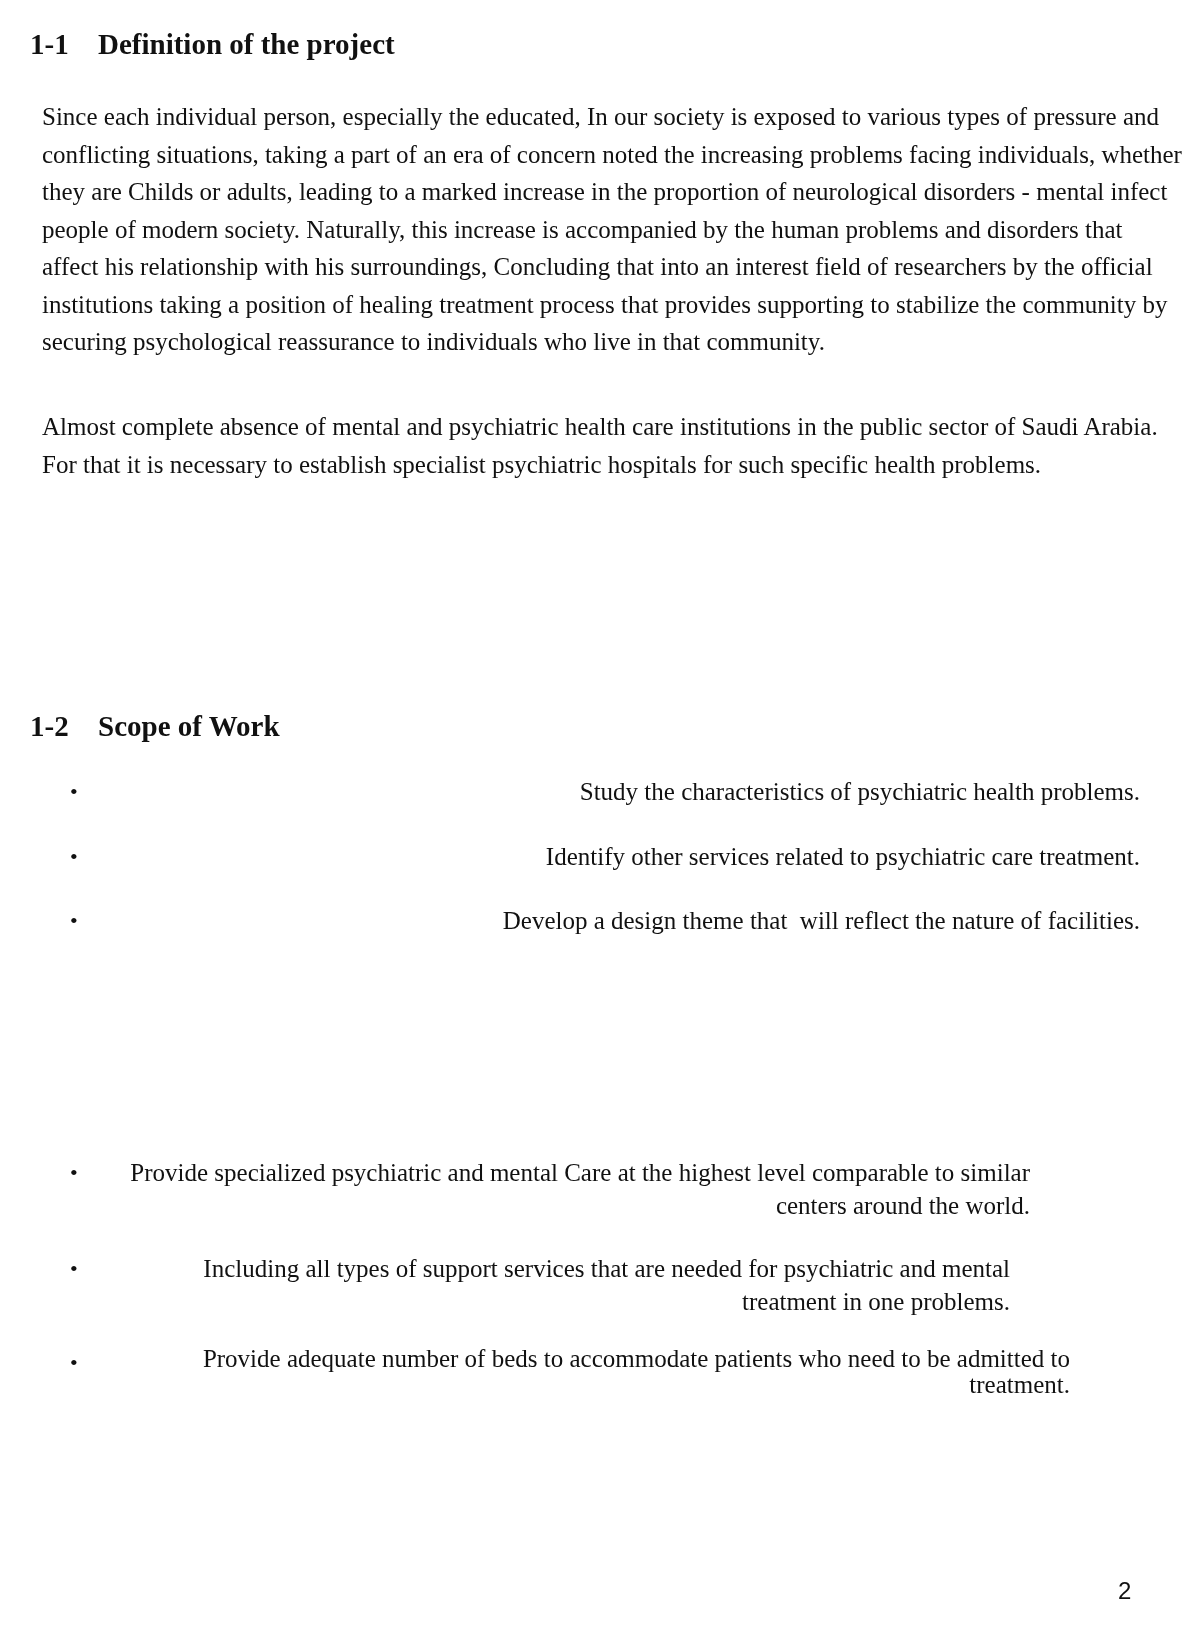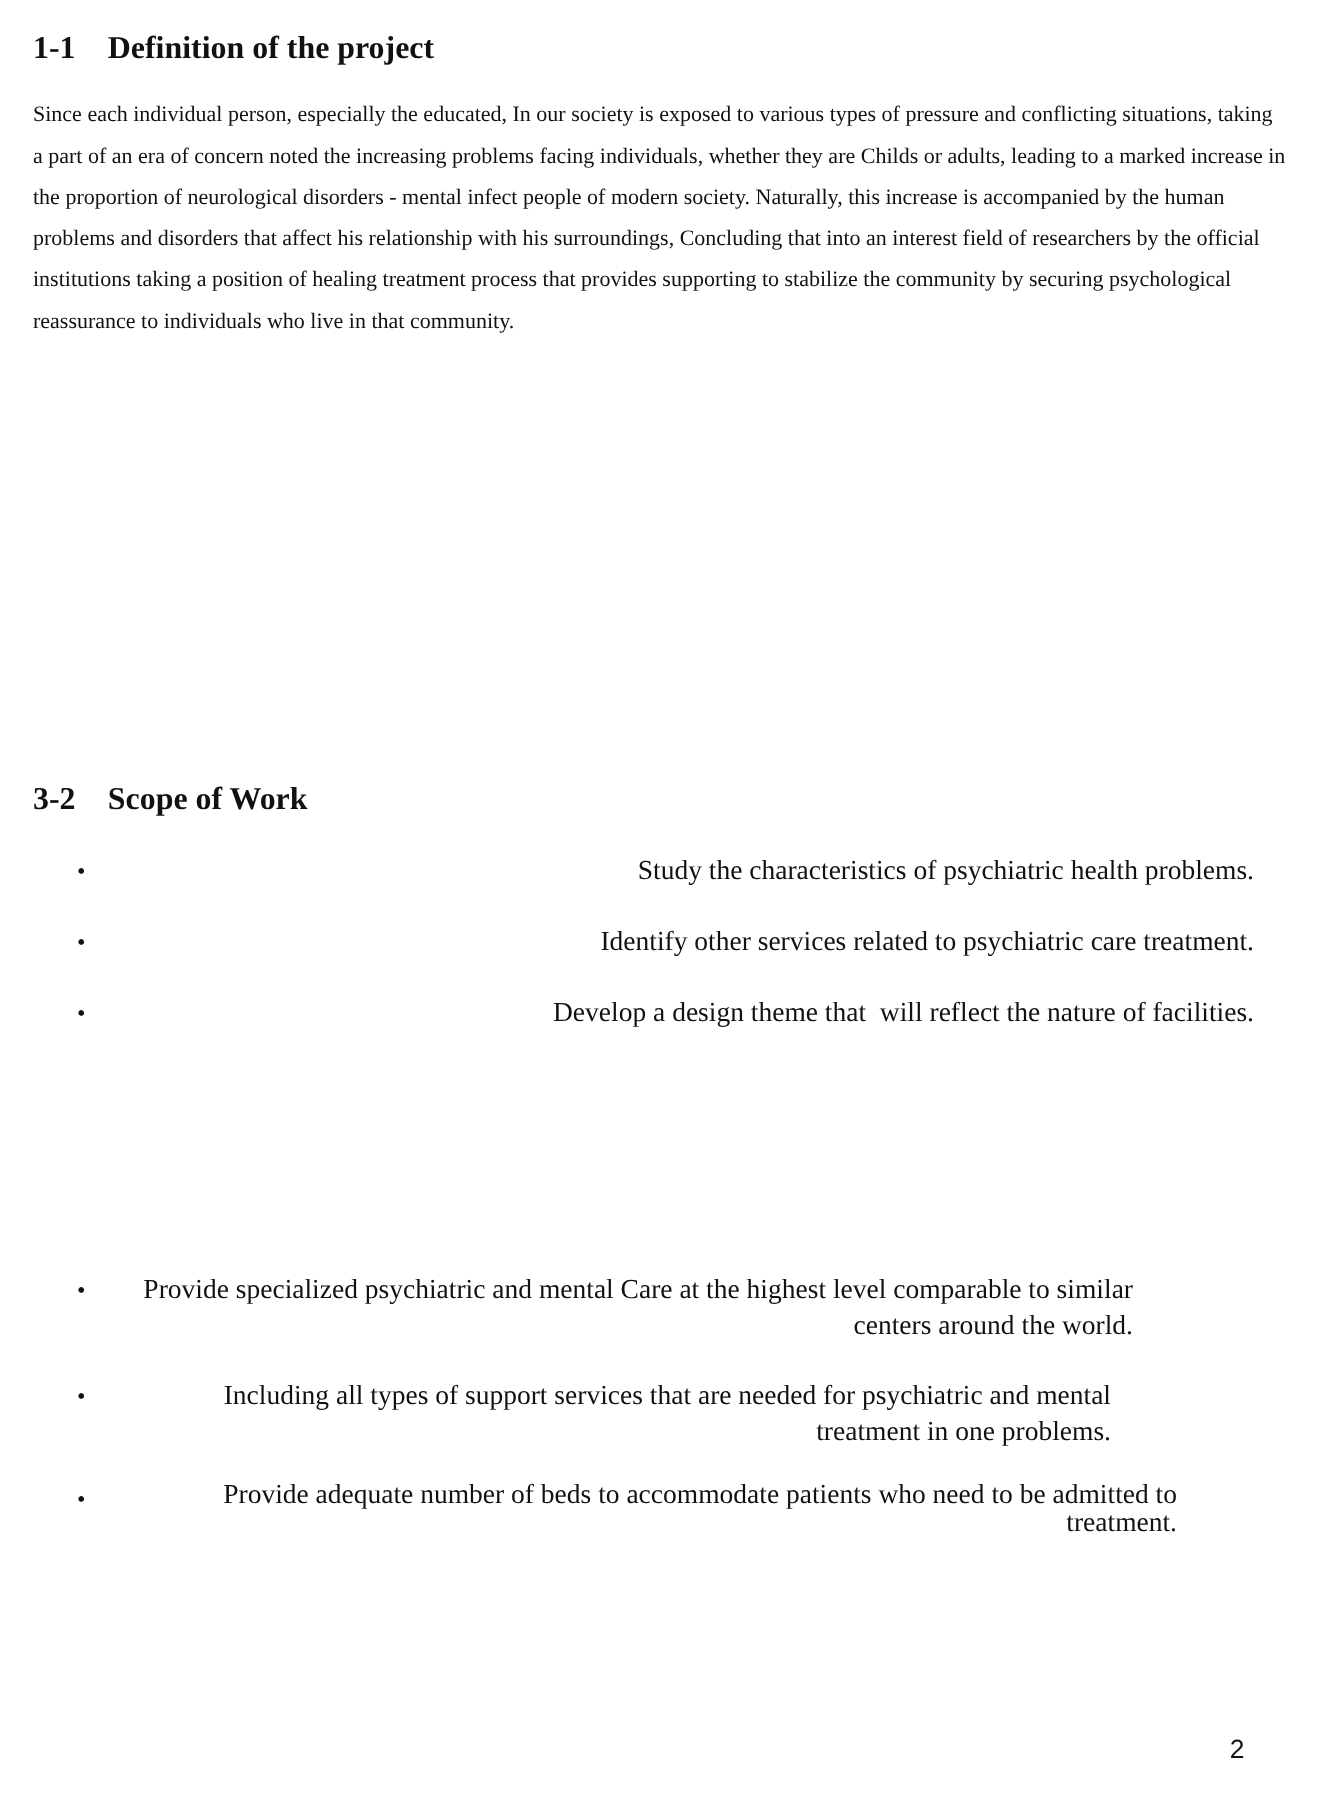--- a/index.html
+++ b/index.html
@@ -1,39 +1,40 @@
 <!DOCTYPE html>
 <html><head>
 <meta charset="utf-8">
 <style>
   html, body { margin: 0; padding: 0; background: #ffffff; }
   body { width: 1200px; height: 1630px; position: relative; overflow: hidden;
          font-family: "Liberation Serif", "DejaVu Serif", serif; color: #111111; }
   .page { position: absolute; left: 0; top: 0; width: 1144px; height: 1630px; }
   .heading { position: absolute; left: 30px; font-weight: bold; font-size: 29px; margin: 0; line-height: 1; }
   .heading .num { display: inline-block; width: 68px; }
-  .para { position: absolute; left: 30px; width: 1140px; font-size: 20px; line-height: 37.5px; margin: 0; }
+  .para { position: absolute; left: 30px; width: 1140px; font-size: 25px; line-height: 37.5px; margin: 12px; }
   .bullet { position: absolute; left: 70px; width: 1070px; font-size: 25px; line-height: 33px; margin: 0; }
   .bullet .dot { position: absolute; left: 0; top: 0; width: 42px; font-size: 22px; }
   .bullet .txt { display: block; margin-left: 45px; text-align: right; }
   .bullet.tall .txt { line-height: 26px; }
   .page-num { position: absolute; left: 1118px; top: 1577px; font-family: "Liberation Sans", "DejaVu Sans", sans-serif; font-size: 24px; }
 </style>
 </head>
 <body>
 
 <div class="page">
 
   <h2 class="heading" style="top:30px;">
     <span class="num">1-1</span><span>Definition of the project</span>
   </h2>
   <p class="para" style="top:86px;">Since each individual person, especially the educated, In our society is exposed to various types of pressure and conflicting situations, taking a part of an era of concern noted the increasing problems facing individuals, whether they are Childs or adults, leading to a marked increase in the proportion of neurological disorders - mental infect people of modern society. Naturally, this increase is accompanied by the human problems and disorders that affect his relationship with his surroundings, Concluding that into an interest field of researchers by the official institutions taking a position of healing treatment process that provides supporting to stabilize the community by securing psychological reassurance to individuals who live in that community.</p>
+  <p class="para" style="top:396px;">Almost complete absence of mental and psychiatric health care institutions in the public sector of Saudi Arabia. For that it is necessary to establish specialist psychiatric hospitals for such specific health problems.</p>
 
   <h2 class="heading" style="top:712px;">
-    <span class="num">3-2</span><span>Scope of Work</span>
+    <span class="num">1-2</span><span>Scope of Work</span>
   </h2>
   <div class="bullet" style="top:775px;">
     <span class="dot">•</span>
     <span class="txt">Study the characteristics of psychiatric health problems.</span>
   </div>
   <div class="bullet" style="top:840px;">
     <span class="dot">•</span>
     <span class="txt">Identify other services related to psychiatric care treatment.</span>
   </div>
   <div class="bullet" style="top:904px;">

